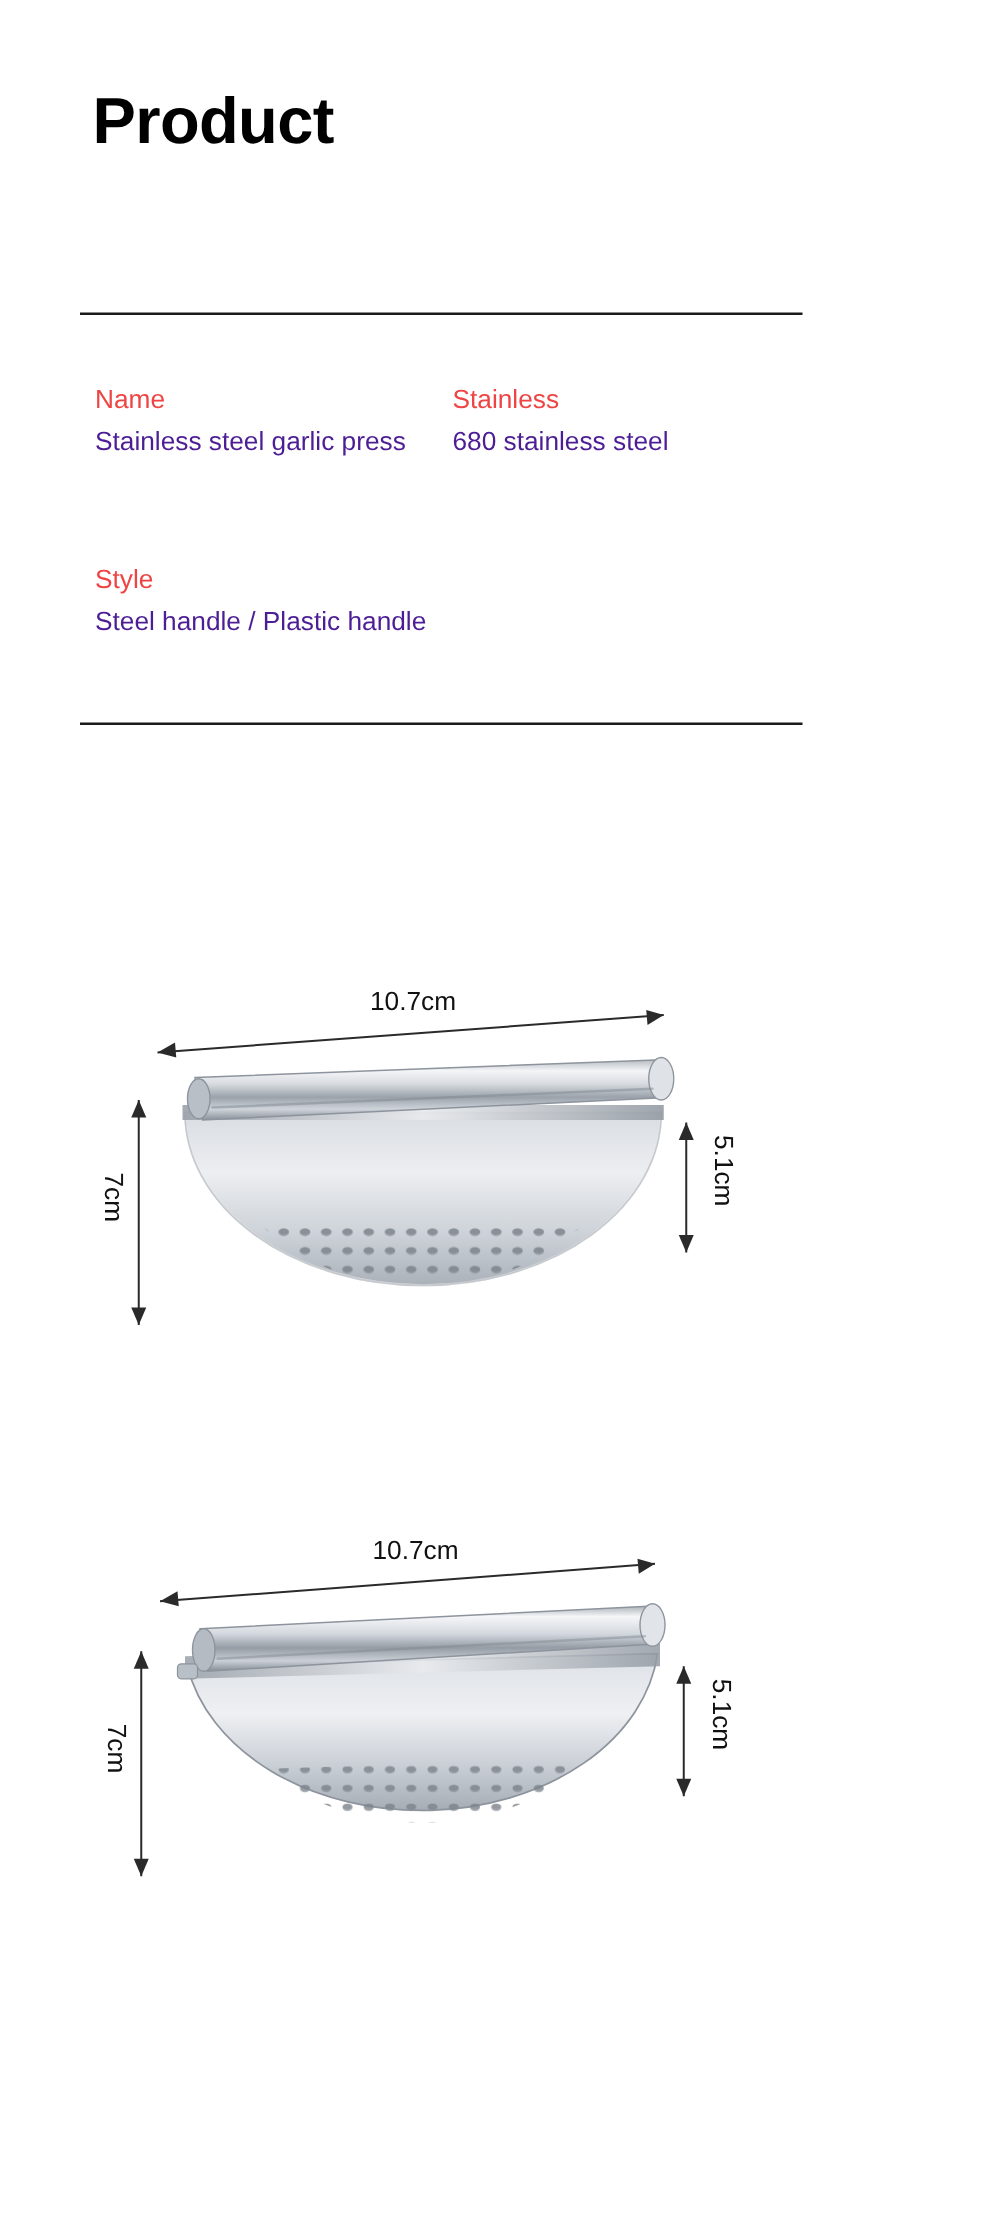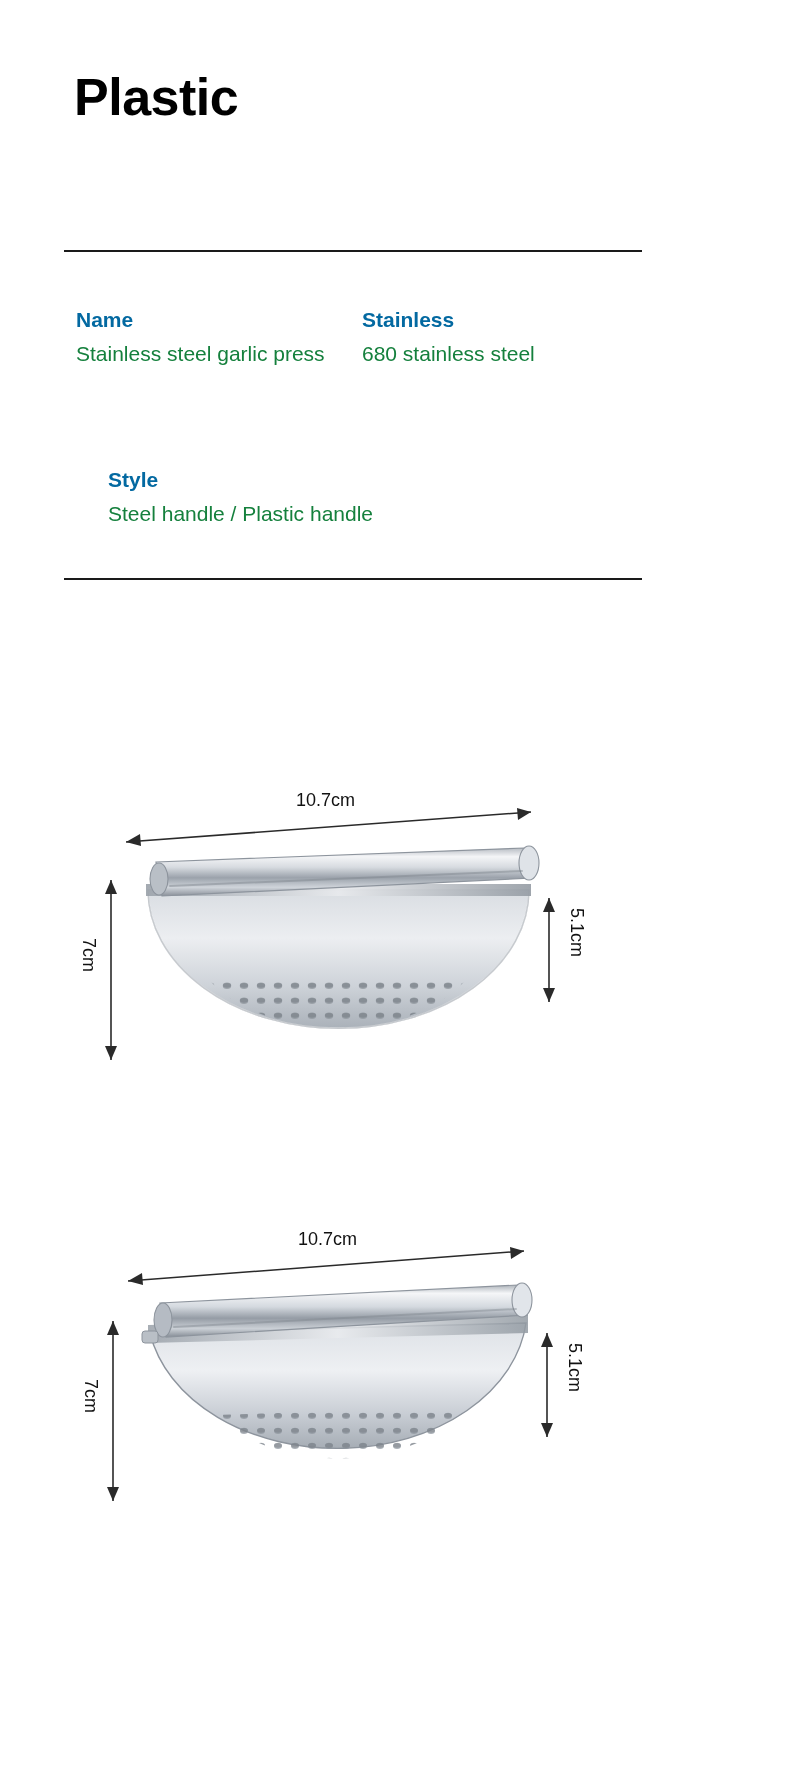--- a/index.html
+++ b/index.html
@@ -36,59 +36,59 @@
     width: 578px;
     height: 2px;
     background: #1a1a1a;
   }
   .rule-top { top: 250px; }
   .rule-bottom { top: 578px; }
 
   .info-block { position: absolute; }
   .info-label {
     font-size: 21px;
-    font-weight: bold;
-    color: #0369a1;
+    font-weight: normal;
+    color: #ef4444;
     margin-bottom: 8px;
   }
   .info-value {
     font-size: 21px;
     font-weight: normal;
-    color: #15803d;
+    color: #4c1d95;
     line-height: 1.35;
   }
 
   .blk-name      { left: 76px;  top: 308px; width: 260px; }
   .blk-materials { left: 362px; top: 308px; width: 260px; }
-  .blk-style     { left: 76px;  top: 468px; width: 540px; margin-left: 32px; }
+  .blk-style     { left: 76px;  top: 452px; width: 540px; }
 
   
   .figure { position: absolute; left: 0; width: 790px; }
   .figure-1 { top: 770px;  height: 390px; }
   .figure-2 { top: 1215px; height: 390px; }
 
   .dim-label {
     position: absolute;
-    font-size: 18px;
+    font-size: 21px;
     color: #111111;
     font-family: "Liberation Sans", sans-serif;
     white-space: nowrap;
   }
   .dim-label.vertical {
     writing-mode: vertical-rl;
     text-orientation: mixed;
   }
 
   .fig-svg { position: absolute; left: 0; top: 0; }
 </style>
 </head>
 <body>
 
 <div class="page-title">
-  <div>Plastic</div>
+  <div>Product</div>
 </div>
 
 <div class="rule rule-top"></div>
 
 <div class="info-block blk-name">
   <div class="info-label">Name</div>
   <div class="info-value">Stainless steel garlic press</div>
 </div>
 
 <div class="info-block blk-materials">

